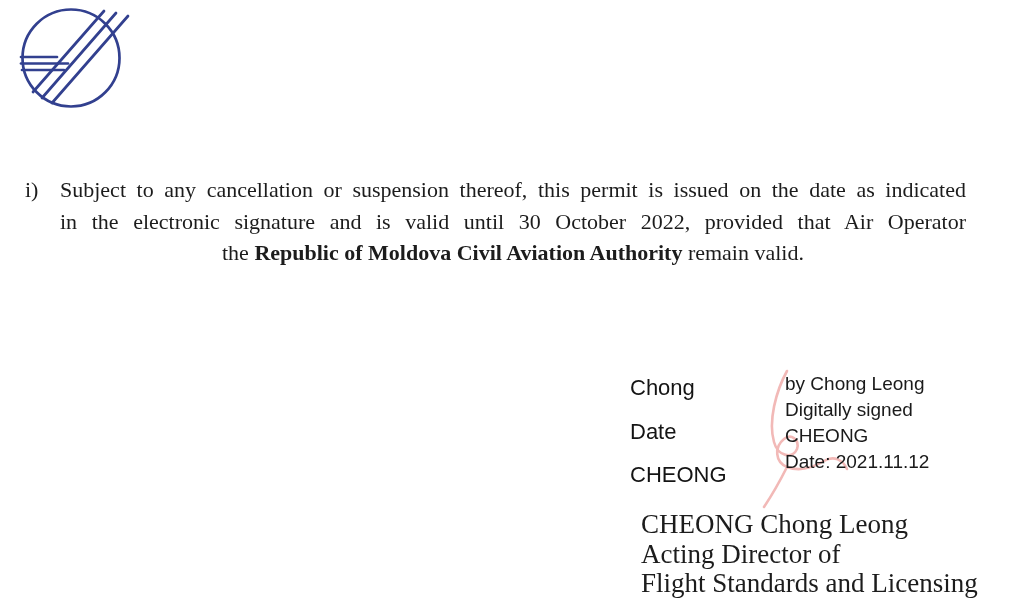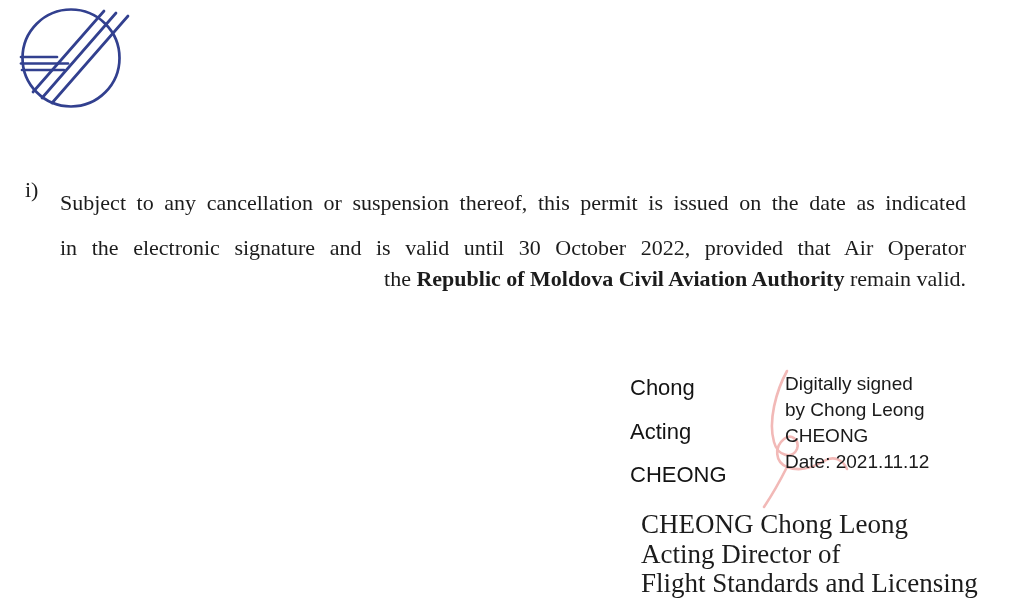--- a/index.html
+++ b/index.html
@@ -24,23 +24,22 @@
     font-size: 22px;
     line-height: 31.5px;
     color: #1c1c1c;
   }
   .clause .marker { position: absolute; left: 0; top: 0; }
   .clause-lines { margin-left: 35px; width: 906px; }
   .jline {
     text-align: justify;
     text-align-last: justify;
     white-space: nowrap;
-    margin-top: 13px;
   }
-  .lastline { text-align: right; }
+  .lastline { text-align: center; }
   .lastline .bold { font-weight: bold; }
 
   
   .sig-name {
     position: absolute;
     left: 630px;
     top: 366px;
     font-family: "Liberation Sans", sans-serif;
     font-size: 22px;
     line-height: 43.5px;
@@ -93,34 +92,34 @@
     <span class="marker">i)</span>
     <div class="clause-lines">
       <div class="jline">Subject to any cancellation or suspension thereof, this permit is issued on the date as indicated</div>
       <div class="jline">in the electronic signature and is valid until 30 October 2022, provided that Air Operator</div>
       <div class="lastline"><span>the </span><span class="bold">Republic of Moldova Civil Aviation Authority</span><span> remain valid.</span></div>
     </div>
   </div>
 
   <div class="sig-name">
     <div>Chong</div>
-    <div>Acting</div>
+    <div>Date</div>
     <div>CHEONG</div>
   </div>
 
   <svg class="flourish" width="110" height="145" viewBox="0 0 110 145">
     <g fill="none" stroke-width="2.6" stroke-linecap="round" stroke="#f2b9b7">
       <path d="M 37 6 C 26 26, 18 56, 24 77 C 28 92, 43 94, 47 84 C 50 75, 41 68, 34 74 C 24 82, 25 97, 37 102 C 50 107, 64 102, 74 96 C 84 90, 93 95, 97 104"></path>
       <path d="M 37 102 C 30 116, 22 130, 14 142"></path>
     </g>
   </svg>
 
   <div class="sig-details">
+    <div>by Chong Leong</div>
     <div>Digitally signed</div>
-    <div>by Chong Leong</div>
     <div>CHEONG</div>
     <div>Date: 2021.11.12</div>
   </div>
 
   <div class="signatory">
     <div>CHEONG Chong Leong</div>
     <div>Acting Director of</div>
     <div>Flight Standards and Licensing</div>
   </div>
 

